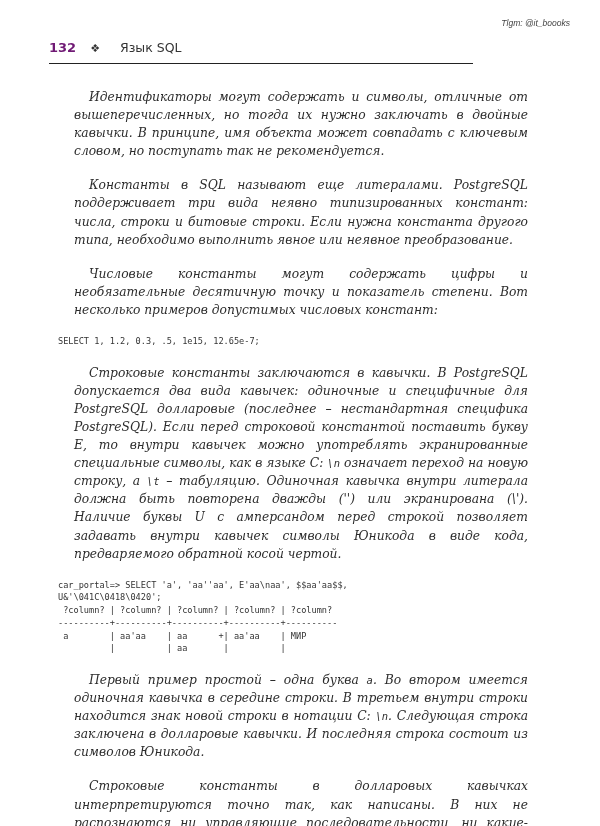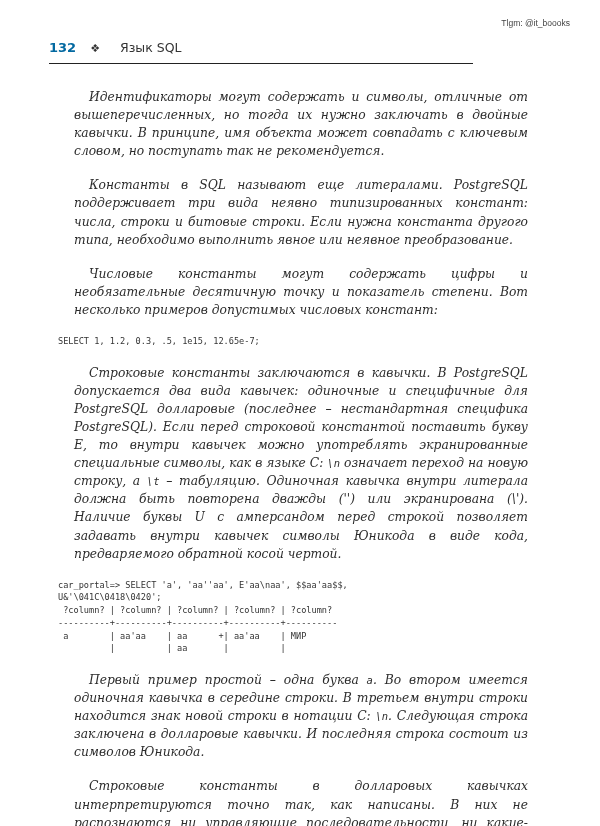--- a/index.html
+++ b/index.html
@@ -1,27 +1,27 @@
 <!DOCTYPE html>
 <html><head>
 <meta charset="utf-8">
 <style>
   html, body { margin: 0; padding: 0; background: #ffffff; }
   body { width: 600px; height: 826px; position: relative; overflow: hidden; color: #2a2a2a; }
   .watermark {
     position: absolute; top: 18px; right: 30px;
-    font-family: "Liberation Sans", sans-serif; font-size: 8.5px; color: #444;
+    font-family: "Liberation Sans", sans-serif; font-size: 8.5px; color: #444; font-style: italic;
   }
   .header {
     position: absolute; top: 40px; left: 49px; width: 424px;
     height: 23px; border-bottom: 1px solid #222;
     display: flex; align-items: flex-start;
     font-family: "DejaVu Sans", sans-serif;
   }
-  .page-num { font-weight: bold; font-size: 13px; color: #0369a1; }
+  .page-num { font-weight: bold; font-size: 13px; color: #701a75; }
   .ornament { margin-left: 14px; font-size: 11px; color: #333; line-height: 17px; }
   .chapter { margin-left: 20px; font-size: 12.5px; color: #333; font-family: "DejaVu Sans", sans-serif; }
   .content {
     position: absolute; top: 72px; left: 58px; width: 486px;
     font-family: "DejaVu Serif", serif; font-size: 12.3px; line-height: 18.1px;
     color: #2c2c2c;
   }
   .p { margin: 16px; text-indent: 15px; text-align: justify; text-align-last: left; font-style: italic; }
   .code {
     font-family: "DejaVu Sans Mono", monospace; font-size: 8.6px; line-height: 12.7px;

